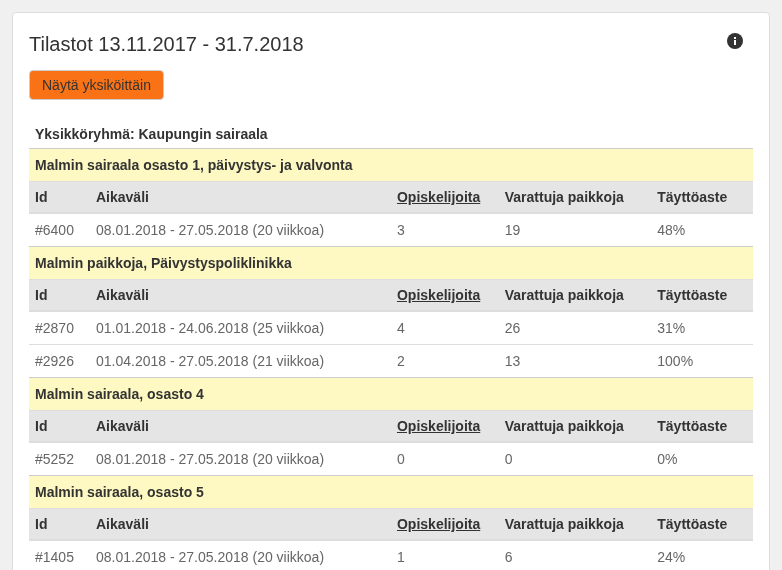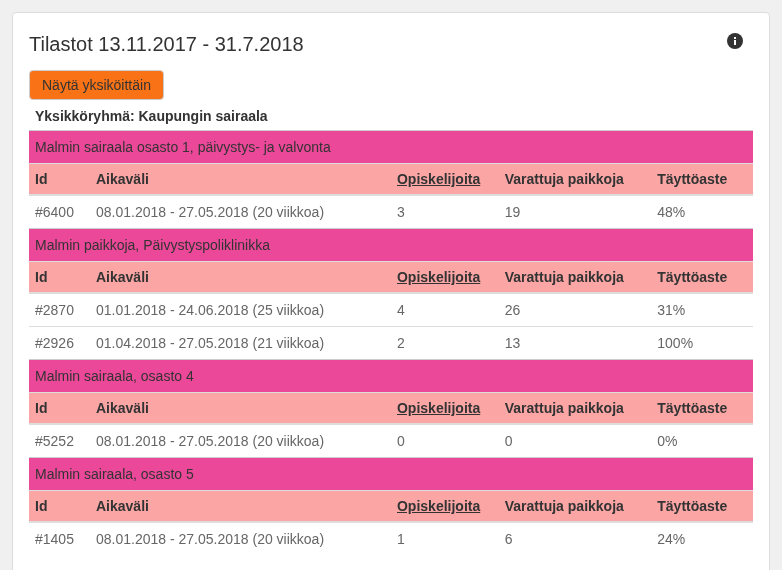--- a/index.html
+++ b/index.html
@@ -40,41 +40,41 @@
     color: #333;
     background: #f97316;
     border: 1px solid #ccc;
     border-radius: 4px;
     cursor: pointer;
   }
   .group-title {
     font-size: 14px;
     font-weight: 700;
     color: #333;
-    margin: 8px 0 6px 6px;
+    margin: 26px 0 6px 6px;
   }
   table {
     width: 100%;
     border-collapse: collapse;
     font-size: 14px;
     color: #333;
   }
   .section-row td {
-    background: #ec4899;
-    font-weight: 400;
+    background: #fef9c3;
+    font-weight: 700;
     padding: 8px 6px;
     border-top: 1px solid #ccc;
   }
   .header-row th {
     text-align: left;
     font-weight: 700;
     padding: 7px 6px;
     border-top: 1px solid #ddd;
     border-bottom: 2px solid #ddd;
-    background: #fca5a5;
+    background: #e5e5e5;
   }
   .data-row td {
     padding: 8px 6px;
     border-top: 1px solid #ddd;
     color: #666;
   }
   .col-id { width: 60px; }
   .col-period { width: 296px; }
   .col-students { width: 106px; text-decoration: underline; }
   .col-reserved { width: 150px; }

